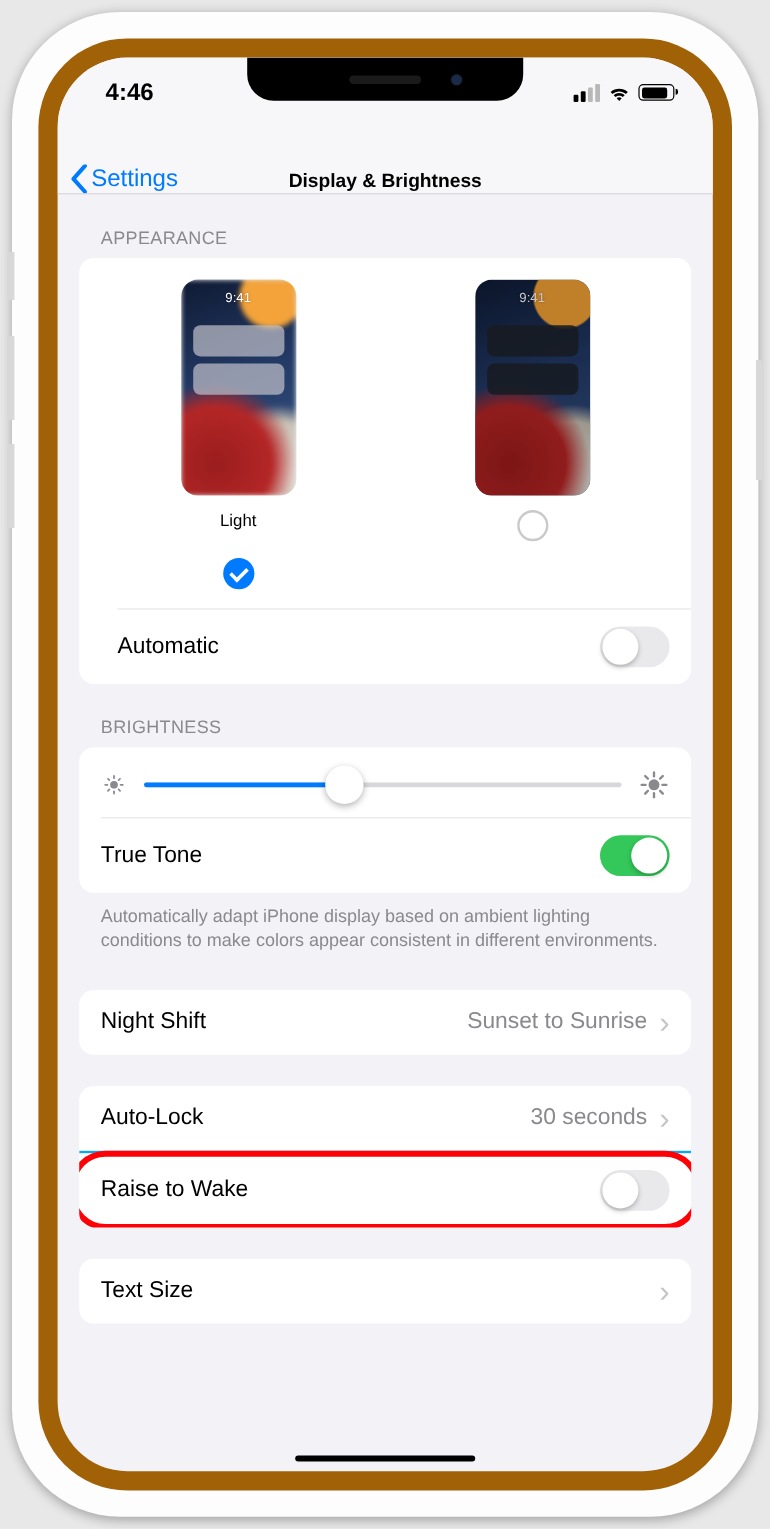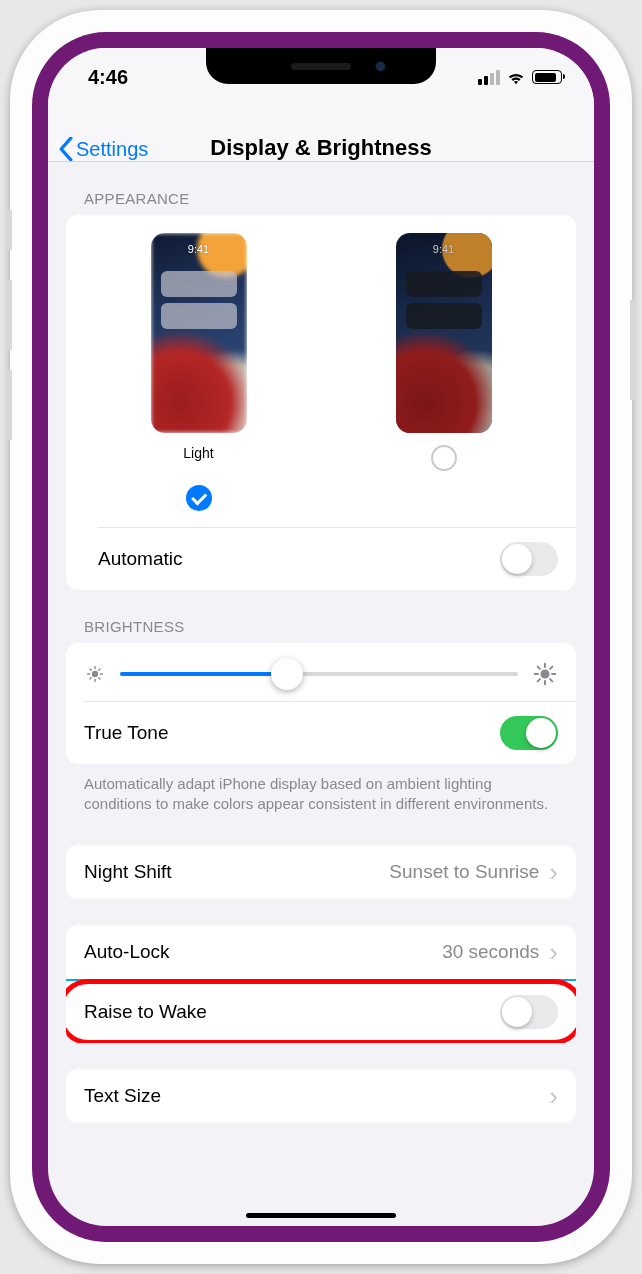--- a/index.html
+++ b/index.html
@@ -16,21 +16,21 @@
     height: 1254px;
     background: #fdfdfd;
     border-radius: 90px;
     padding: 22px;
     box-shadow: 0 2px 10px rgba(0,0,0,0.3);
     position: relative;
   }
   .device-inner {
     width: 100%;
     height: 100%;
-    background: #701a75;
+    background: #a16207;
     border-radius: 74px;
     padding: 16px;
     position: relative;
   }
   .side-btn { position: absolute; background: #d8d8d8; }
   .sb-left1 { left: -4px; top: 200px; width: 6px; height: 40px; border-radius: 3px 0 0 3px; }
   .sb-left2 { left: -4px; top: 270px; width: 6px; height: 70px; border-radius: 3px 0 0 3px; }
   .sb-left3 { left: -4px; top: 360px; width: 6px; height: 70px; border-radius: 3px 0 0 3px; }
   .sb-right { right: -4px; top: 290px; width: 6px; height: 100px; border-radius: 0 3px 3px 0; }
   .screen {
@@ -91,21 +91,21 @@
     color: #007aff;
     font-size: 20px;
     padding-left: 10px;
     gap: 2px;
   }
   .back svg { width: 16px; height: 24px; }
   .nav-title {
     position: absolute;
     left: 50%;
     transform: translateX(-50%);
-    font-size: 22px;
+    font-size: 16px;
     font-weight: 600;
   }
 
   .content { padding: 0 18px; }
   .section-label {
     color: #8a8a8e;
     font-size: 15px;
     text-transform: uppercase;
     letter-spacing: 0.3px;
     padding: 28px 18px 8px;
@@ -116,21 +116,21 @@
     overflow: hidden;
   }
   .appearance-row {
     display: flex;
     justify-content: space-around;
     padding: 18px 10px 16px;
   }
   .appearance-item { text-align: center; width: 45%; }
   .preview {
     width: 96px;
-    height: 200px;
+    height: 180px;
     border-radius: 14px;
     margin: 0 auto 12px;
     overflow: hidden;
     position: relative;
   }
   .preview.light { filter: none; }
   .preview.dark  { filter: brightness(0.78) saturate(1.05); }
   .wallpaper {
     position: absolute; inset: 0;
     background:

